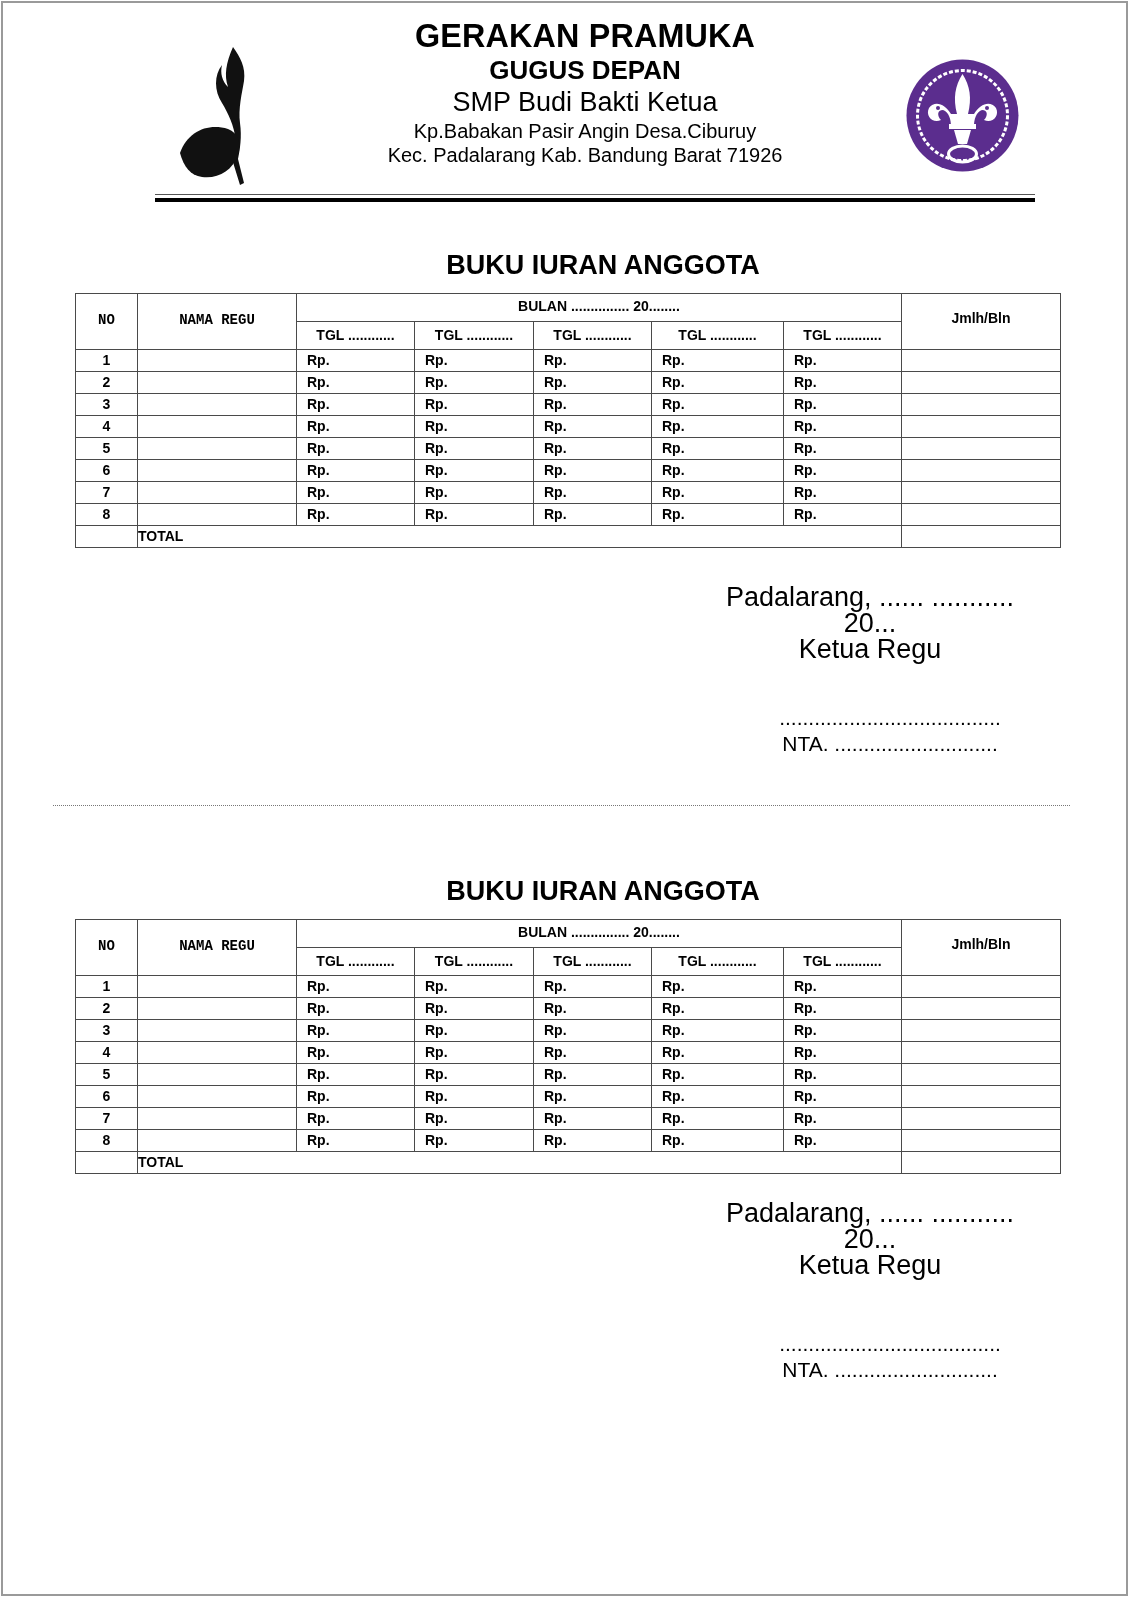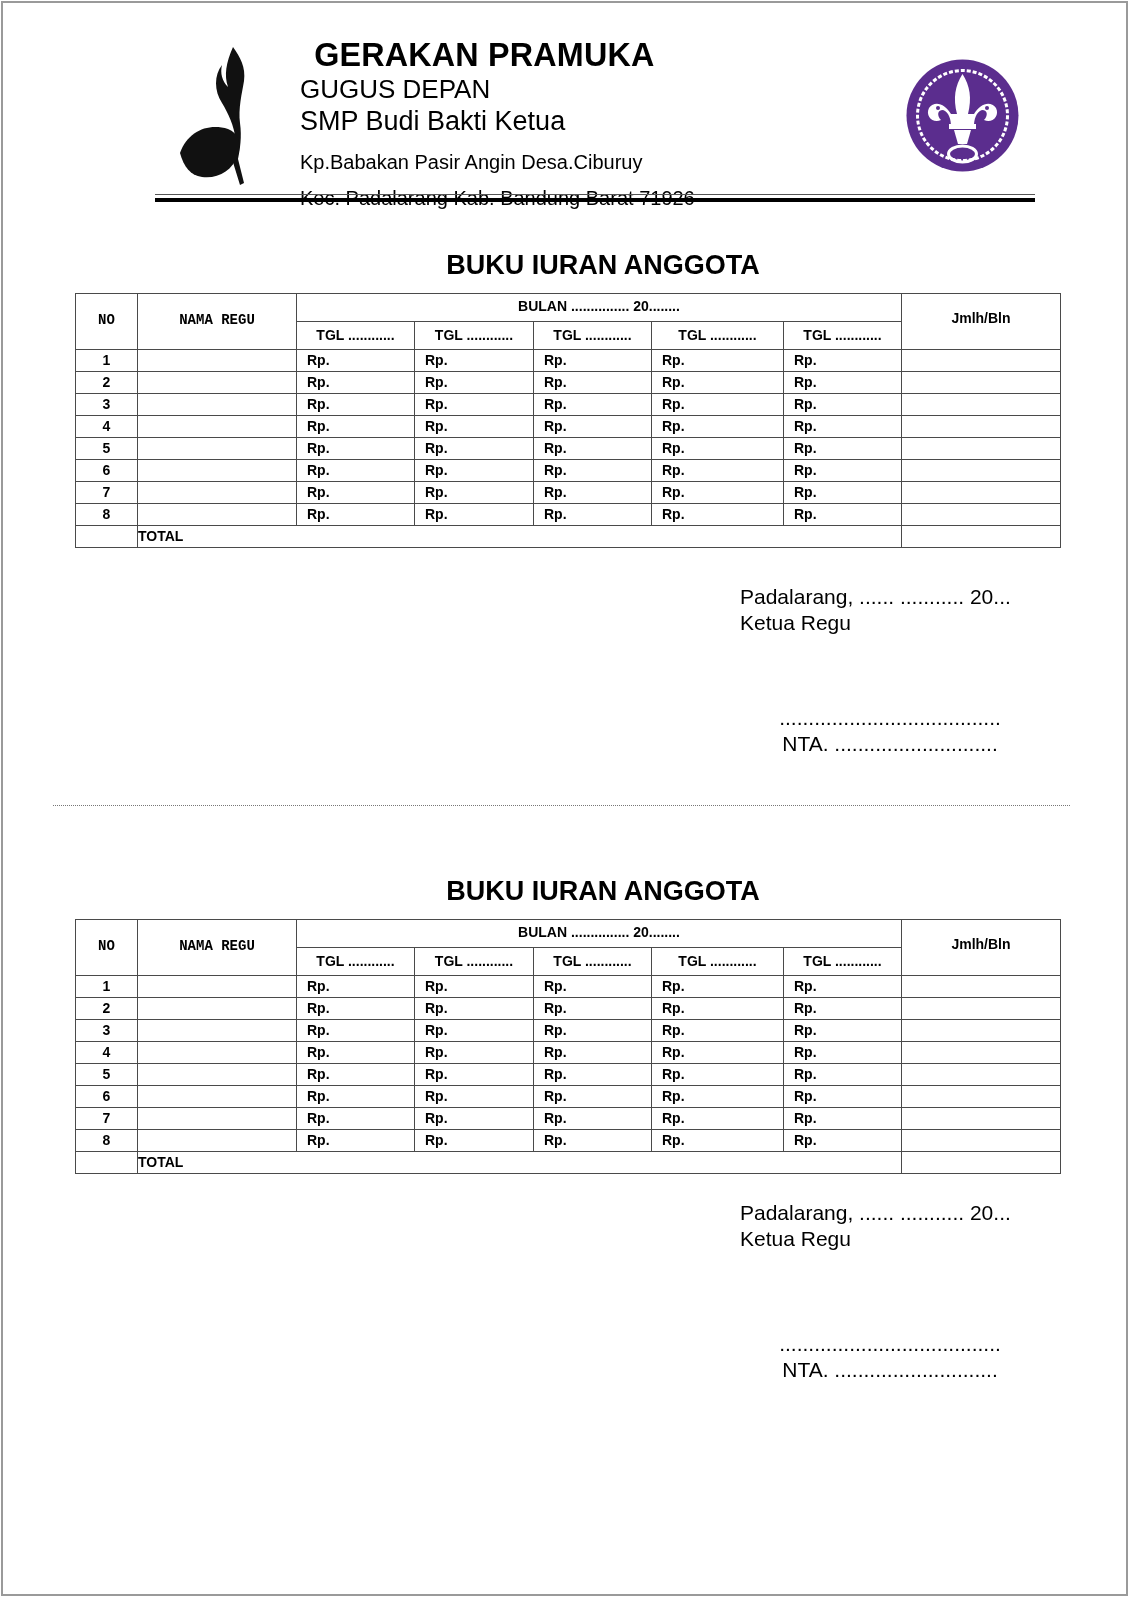--- a/index.html
+++ b/index.html
@@ -1,44 +1,44 @@
 <!DOCTYPE html>
 <html><head>
 <meta charset="utf-8">
 <style>
   html, body { margin: 0; padding: 0; background: #ffffff; }
   body { width: 1132px; height: 1600px; position: relative; overflow: hidden; font-family: "Liberation Sans", sans-serif; color: #000; }
   .page-border { position: absolute; left: 1px; top: 1px; width: 1127px; height: 1595px; border: 2px solid #9a9a9a; box-sizing: border-box; }
 
   
-  .header-text { position: absolute; left: 300px; width: 570px; top: 35px; }
+  .header-text { position: absolute; left: 300px; width: 570px; top: 16px; text-align: center; }
   .org-title { font-size: 34px; font-weight: bold; line-height: 38px; letter-spacing: 0.2px; transform: scaleX(0.95); }
-  .unit { font-size: 26px; line-height: 32px; font-weight: normal; }
+  .unit { font-size: 26px; line-height: 32px; font-weight: bold; }
   .school { font-size: 27px; line-height: 33px; }
-  .addr { font-size: 20px; line-height: 24px; margin-top: 12px; }
+  .addr { font-size: 20px; line-height: 24px; }
   .rule-thick { position: absolute; left: 155px; width: 880px; top: 198px; height: 4px; background: #000; }
   .rule-thin { position: absolute; left: 155px; width: 880px; top: 194px; height: 1px; background: #555; }
 
   .tunas-logo { position: absolute; left: 178px; top: 45px; width: 90px; height: 145px; }
   .wosm-logo { position: absolute; left: 905px; top: 58px; width: 115px; height: 115px; }
 
   
   .doc-title { position: absolute; left: 0; width: 1132px; text-align: center; font-size: 27px; font-weight: bold; margin-left: 37px; }
   .fee-table { position: absolute; left: 75px; border-collapse: collapse; table-layout: fixed; font-family: "Liberation Sans", sans-serif; }
   .fee-table td { border: 1px solid #4a4a4a; padding: 0; font-size: 14px; font-weight: bold; height: 21px; line-height: 21px; }
   .fee-table .hdr { text-align: center; vertical-align: middle; }
   .fee-table .hdr-top { height: 27px; line-height: 24px; vertical-align: top; }
   .fee-table .hdr-sub { height: 27px; }
   .fee-table .no { text-align: center; }
   .fee-table .rp { padding-left: 10px; }
   .fee-table .total { text-align: left; }
   .jml-hdr { vertical-align: top !important; padding-top: 14px !important; }
   .no-hdr, .nama-hdr { vertical-align: top !important; padding-top: 16px !important; font-family: Liberation Mono, monospace; }
 
-  .sign-block { position: absolute; left: 740px; width: 300px; font-size: 21px; line-height: 26px; }
+  .sign-block { position: absolute; left: 720px; width: 300px; text-align: center; font-size: 27px; line-height: 26px; }
   .sign-line { position: absolute; left: 770px; width: 240px; text-align: center; font-size: 21px; line-height: 26px; }
 
   .cut-line { position: absolute; left: 53px; width: 1017px; top: 805px; border-top: 1px dotted #777; height: 0; }
 </style>
 </head>
 <body>
 
 <div class="page-border"></div>
 
 <svg class="tunas-logo" viewBox="0 0 90 145">

